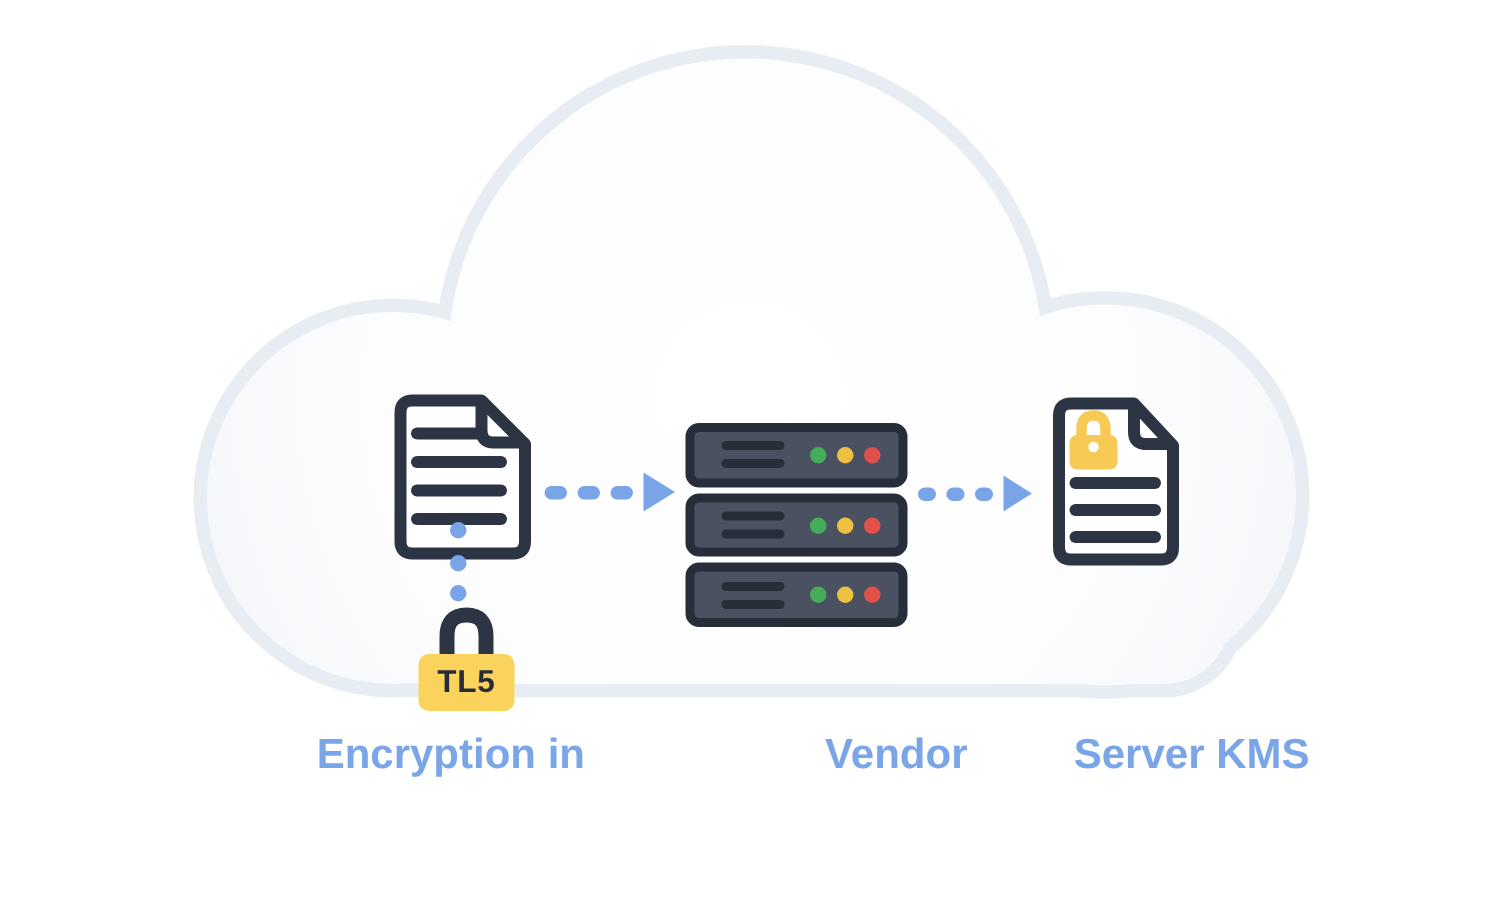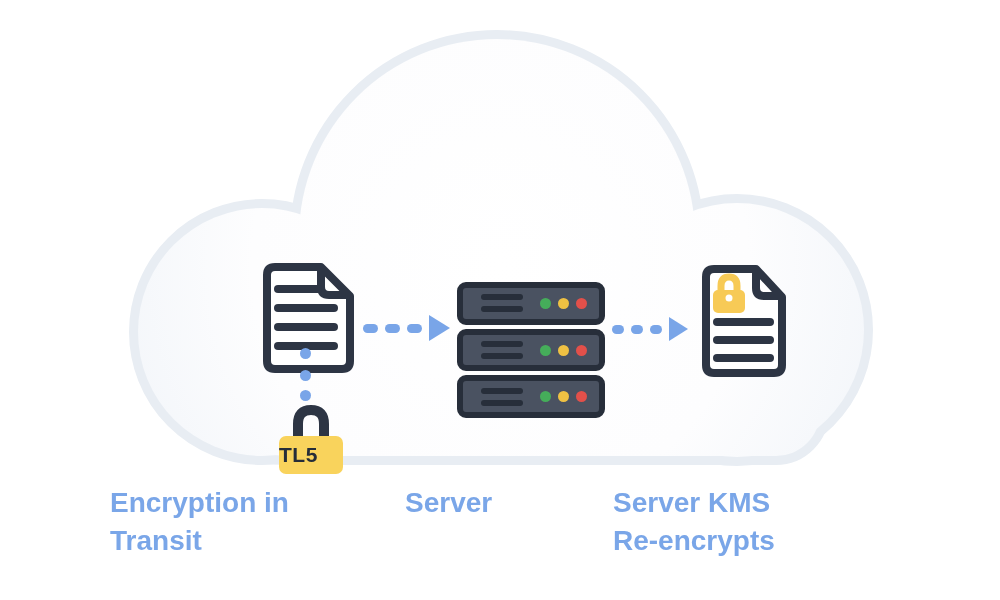--- a/index.html
+++ b/index.html
@@ -26,21 +26,21 @@
   }
 
   
   .lock { position: absolute; left: 279px; top: 404px; width: 64px; height: 70px; }
   .lock-shackle-svg { position: absolute; left: 13px; top: 0; width: 38px; height: 38px; }
   .lock-body {
     position: absolute; left: 0; top: 32px;
     width: 64px; height: 38px;
     background: #f9d35c;
     border-radius: 7px;
-    display: flex; align-items: center; 
+    display: flex; align-items: center; justify-content: center;
     font-weight: bold; font-size: 21px; color: #262d38;
     letter-spacing: 0.5px;
   }
 
   
   .arrow { position: absolute; display: flex; align-items: center; gap: 7px; height: 26px; }
   .dash { background: #79a5e8; border-radius: 5px; }
   .dash.lg { width: 15px; height: 9px; }
   .dash.sm { width: 12px; height: 9px; }
   .tri {
@@ -76,21 +76,21 @@
   .leds { display: flex; gap: 7px; margin-left: auto; margin-right: 2px; }
   .led { width: 11px; height: 11px; border-radius: 50%; }
   .led-green { background: #45ad5a; }
   .led-yellow { background: #efc143; }
   .led-red { background: #e2504a; }
 
   
   .label {
     position: absolute;
     top: 484px;
-    text-align: left;
+    text-align: right;
     font-weight: bold;
     font-size: 28px;
     line-height: 38px;
     color: #7aa6e8;
   }
   .label span { display: block; }
 </style>
 </head>
 <body>
 
@@ -202,23 +202,21 @@
     <circle cx="29" cy="34" r="3.5" fill="#ffffff"></circle>
     <g stroke="#2d3544" stroke-width="8" stroke-linecap="round">
       <path d="M 17,58 H 70"></path>
       <path d="M 17,76 H 70"></path>
       <path d="M 17,94 H 70"></path>
     </g>
   </svg>
 
   <div class="label" style="left:110px; width:280px;">
     <span>Encryption in</span>
-    <span>Transit</span>
   </div>
   <div class="label" style="left:405px; width:240px;">
-    <span>Server</span>
+    <span>Vendor</span>
   </div>
   <div class="label" style="left:613px; width:260px;">
     <span>Server KMS</span>
-    <span>Re-encrypts</span>
   </div>
 
 </div>
 
 </body></html>

